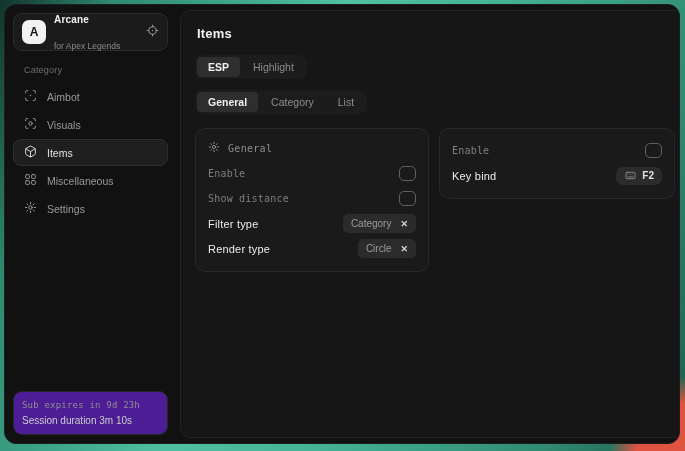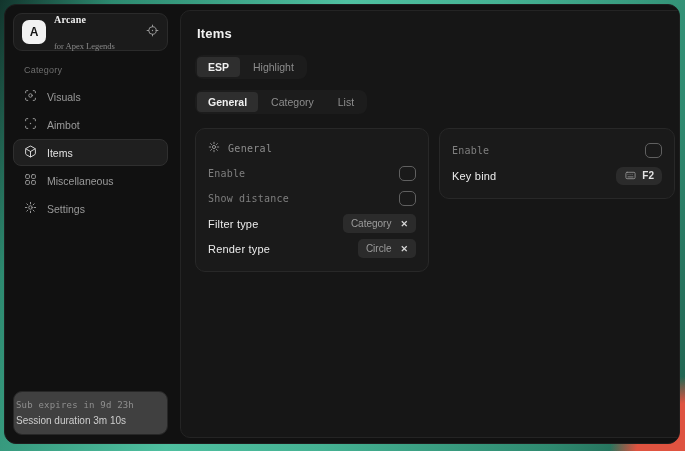--- a/index.html
+++ b/index.html
@@ -20,36 +20,36 @@
   .sidebar { width:171px; flex:none; display:flex; flex-direction:column; padding:8px; }
   .brand-card {
     display:flex; align-items:center; gap:8px;
     background:#1b1b1b; border:1px solid #2b2b2b; border-radius:9px;
     padding:6px 8px; height:38px;
   }
   .logo {
     width:24px; height:24px; border-radius:7px; background:#f2f2f2; color:#161616;
     font-weight:700; font-size:12px; display:flex; align-items:center; justify-content:center;
   }
-  .brand-text { display:flex; flex-direction:column; gap:16px;font-family:Liberation Serif, serif; }
+  .brand-text { display:flex; flex-direction:column; gap:16px; }
   .brand-name { font-size:10px; font-weight:700; color:#f0f0f0; letter-spacing:.2px; }
   .brand-sub  { font-size:8.5px; color:#8a8a8a; }
   .brand-card .ico-right { margin-left:auto; }
   .section-label { font-size:9px; color:#6e6e6e; margin:14px 0 8px 11px; letter-spacing:.2px; }
   .nav-item {
     display:flex; align-items:center; gap:10px; height:27px; padding:0 10px;
     border:1px solid transparent; border-radius:8px; margin-bottom:1px;
     color:#9a9a9a; font-size:10.5px; cursor:pointer;
   }
   .nav-item.active { background:#1f1f1f; border-color:#2f2f2f; color:#e2e2e2; }
   .nav-item svg { flex:none; }
   .sidebar-spacer { flex:1; }
   .session-card {
-    border:1px solid #272727; background:#404040; border-radius:9px;
-    padding:8px 2px; display:flex; flex-direction:column; gap:5px;
+    border:1px solid #272727; background:#4c1d95; border-radius:9px;
+    padding:8px 8px; display:flex; flex-direction:column; gap:5px;
   }
   .session-line1 { font-family:"DejaVu Sans Mono", monospace; font-size:9px; color:#8f8f8f; letter-spacing:.2px; }
   .session-line2 { font-size:10px; color:#cdcdcd; }
   
   .main {
     flex:1; margin:5px 5px 5px 4px; background:#161616;
     border:1px solid #242424; border-radius:10px; padding:13px 14px;
     display:flex; flex-direction:column;
   }
   .page-title { font-size:13px; font-weight:700; color:#f2f2f2; margin:2px 0 14px 2px; letter-spacing:.2px; }
@@ -115,34 +115,34 @@
           </svg>
       </span>
     </div>
 
     <div class="section-label">Category</div>
 
     <div class="nav-item">
       <span>
         <svg width="13" height="13" viewBox="0 0 24 24">
             <path d="M3 7V5a2 2 0 0 1 2-2h2M17 3h2a2 2 0 0 1 2 2v2M21 17v2a2 2 0 0 1-2 2h-2M7 21H5a2 2 0 0 1-2-2v-2"></path>
+            <circle cx="12" cy="12" r="1.3" fill="#9a9a9a" stroke="none"></circle>
+          </svg>
+      </span>
+      <span>Aimbot</span>
+    </div>
+
+    <div class="nav-item">
+      <span>
+        <svg width="13" height="13" viewBox="0 0 24 24">
+            <path d="M3 7V5a2 2 0 0 1 2-2h2M17 3h2a2 2 0 0 1 2 2v2M21 17v2a2 2 0 0 1-2 2h-2M7 21H5a2 2 0 0 1-2-2v-2"></path>
             <circle cx="12" cy="12" r="3.2"></circle>
           </svg>
       </span>
       <span>Visuals</span>
-    </div>
-
-    <div class="nav-item">
-      <span>
-        <svg width="13" height="13" viewBox="0 0 24 24">
-            <path d="M3 7V5a2 2 0 0 1 2-2h2M17 3h2a2 2 0 0 1 2 2v2M21 17v2a2 2 0 0 1-2 2h-2M7 21H5a2 2 0 0 1-2-2v-2"></path>
-            <circle cx="12" cy="12" r="1.3" fill="#9a9a9a" stroke="none"></circle>
-          </svg>
-      </span>
-      <span>Aimbot</span>
     </div>
 
     <div class="nav-item active">
       <span>
         <svg width="13" height="13" viewBox="0 0 24 24">
             <path d="M21 8a2 2 0 0 0-1-1.73l-7-4a2 2 0 0 0-2 0l-7 4A2 2 0 0 0 3 8v8a2 2 0 0 0 1 1.73l7 4a2 2 0 0 0 2 0l7-4A2 2 0 0 0 21 16Z"></path>
             <path d="m3.3 7 8.7 5 8.7-5M12 22V12"></path>
           </svg>
       </span>
       <span>Items</span>

